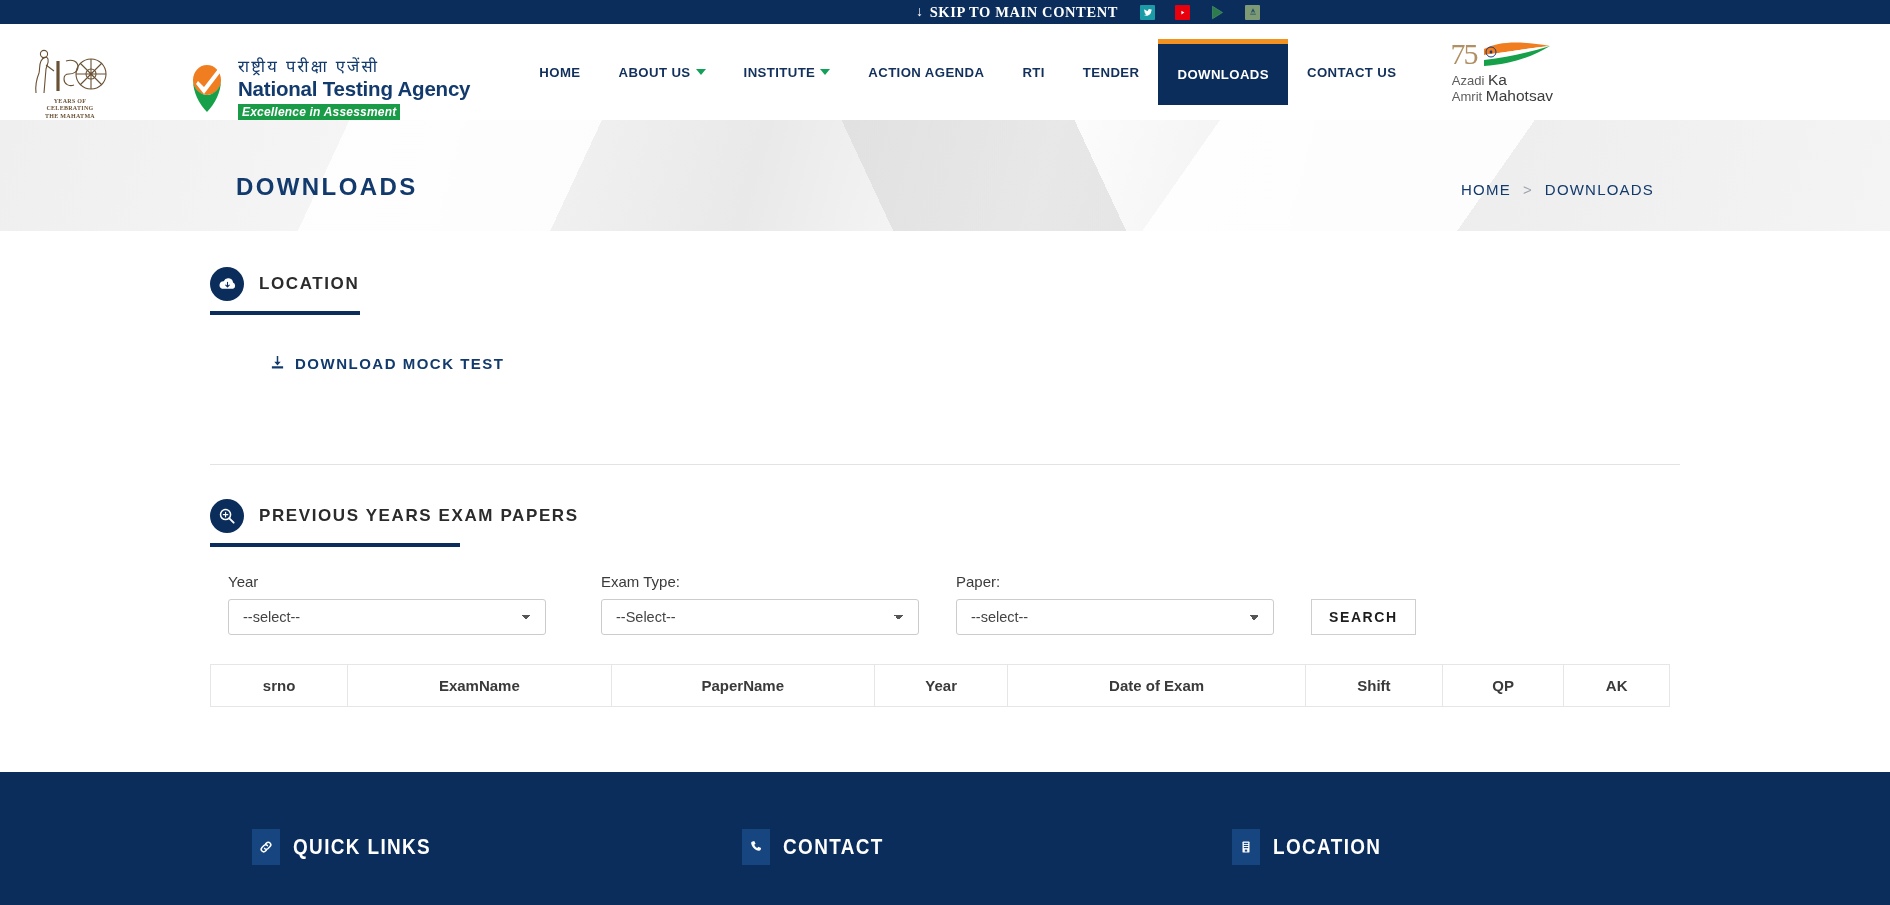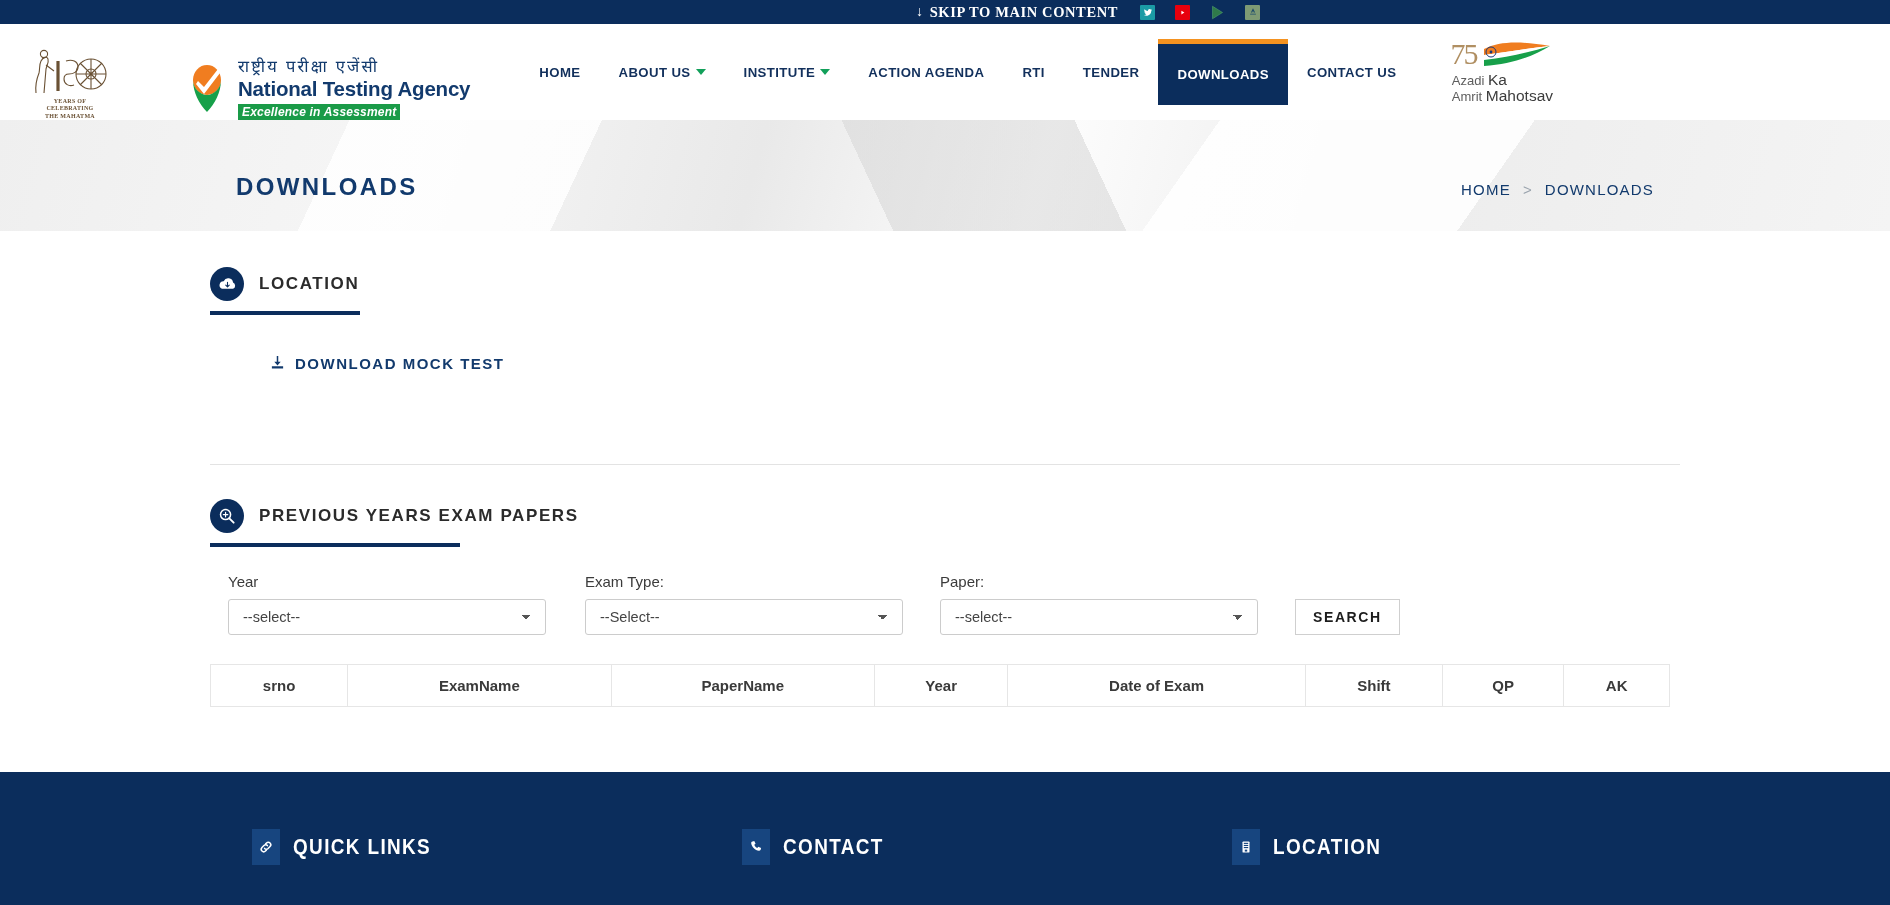--- a/index.html
+++ b/index.html
@@ -205,21 +205,21 @@
   }
 
   .prev-section { padding-top: 34px; }
 
   .form-row {
     display: flex; align-items: flex-end;
     gap: 0; padding: 26px 0 0 18px;
   }
   .field { display: flex; flex-direction: column; }
   .field.f1 { width: 357px; }
-  .field.f2 { width: 355px; }
+  .field.f2 { width: 355px; margin-left: 16px; }
   .field.f3 { width: 355px; }
   .field label {
     font-size: 15px; color: #3b3b3b;
     margin-bottom: 9px; font-weight: normal;
   }
   .field select {
     width: 318px; height: 36px;
     border: 1px solid #ccc; border-radius: 3px;
     background: #fff; color: #444;
     font-size: 14.5px; font-family: "Liberation Sans", sans-serif;

